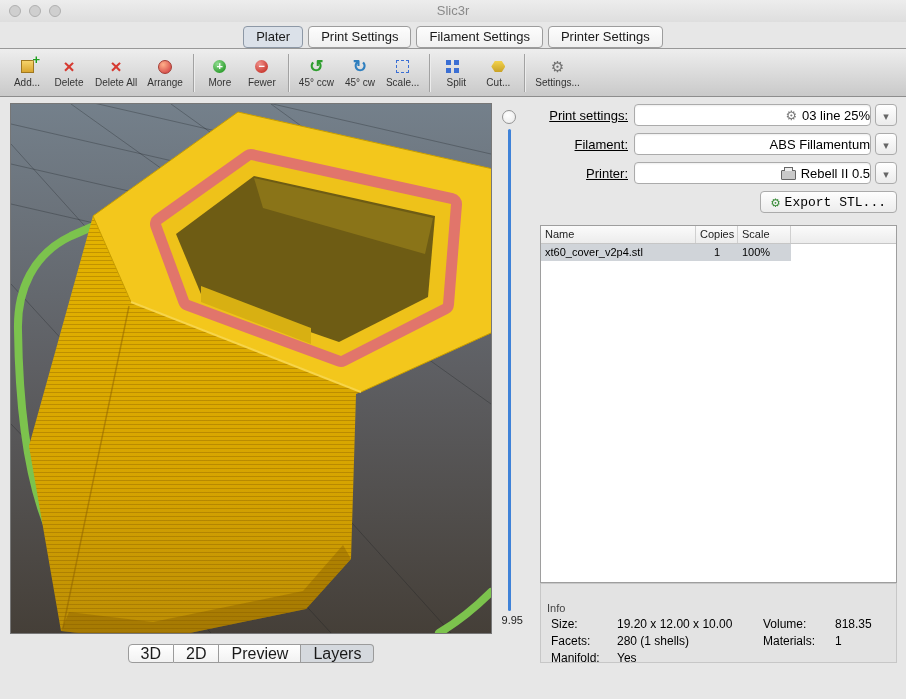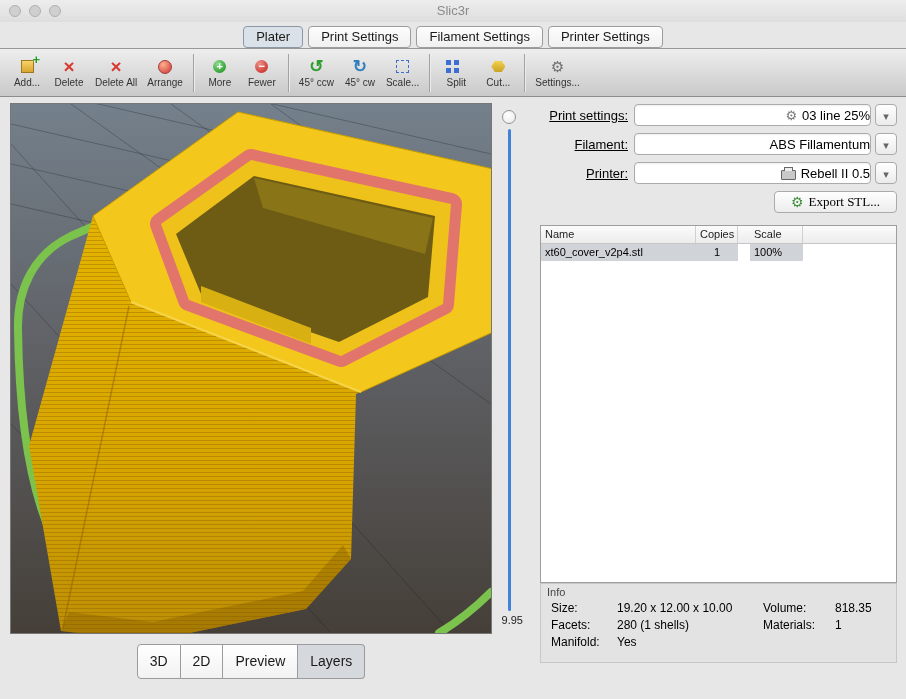--- a/index.html
+++ b/index.html
@@ -60,21 +60,21 @@
   .viewport svg{display:block;}
   
   .layer-slider{position:absolute;left:495px;top:6px;width:30px;height:531px;text-decoration:underline;}
   .slider-track{position:absolute;left:13px;top:26px;width:3px;height:482px;
     background:#3f82d8;border-radius:2px;}
   .slider-knob{position:absolute;left:7px;top:7px;width:14px;height:14px;border-radius:50%;
     background:radial-gradient(circle at 40% 35%,#ffffff,#e8e8e8);border:1px solid #949494;box-sizing:border-box;}
   .slider-value{position:absolute;bottom:8px;right:2px;font-size:11px;color:#1a1a1a;}
   
   .view-tabs{position:absolute;left:10px;top:547px;width:482px;display:flex;justify-content:center;}
-  .seg{height:17px;line-height:17px;font-size:14px;padding:8px 12px;color:#1a1a1a;
+  .seg{height:17px;line-height:17px;font-size:16px;padding:0 12px;color:#1a1a1a;
     background:linear-gradient(#ffffff,#f2f2f2);border:1px solid #9b9b9b;border-left:none;cursor:default;}
   .seg.first{border-left:1px solid #9b9b9b;border-radius:4px 0 0 4px;}
   .seg.last{border-radius:0 4px 4px 0;}
   .seg.active{background:#d5d9de;}
   
   .panel{position:absolute;left:540px;top:0;width:357px;height:600px;padding-top:7px;box-sizing:border-box;}
   .setting-row{display:flex;align-items:center;height:22px;margin-bottom:7px;}
   .srlabel{flex:0 0 88px;text-align:right;margin-right:6px;font-size:13px;white-space:nowrap;text-decoration:underline;}
   .combo{flex:1;height:22px;background:#fff;border:1px solid #ababab;border-radius:4px;
     display:flex;align-items:center;justify-content:flex-end;gap:5px;font-size:13px;
@@ -83,42 +83,42 @@
     background:linear-gradient(#ffffff,#ebebeb);display:flex;align-items:center;justify-content:center;
     box-sizing:border-box;}
   .chev::before{content:"\25be";color:#666;font-size:11px;}
   .gear-glyph::before{content:"\2699";color:#7a7a7a;font-size:13px;}
   .gear-green::before{content:"\2699";color:#3f8f3f;font-size:14px;}
   .printer-ico{display:inline-block;width:13px;height:8px;background:#c9c9c9;border:1px solid #666;
     border-radius:1px;position:relative;margin-top:3px;}
   .printer-ico::before{content:"";position:absolute;top:-4px;left:2px;right:2px;height:3px;
     background:#eee;border:1px solid #666;border-bottom:none;}
   .export-row{display:flex;justify-content:flex-end;gap:8px;margin-top:7px;}
-  .export-btn{height:22px;padding:0 16px;border:1px solid #ababab;border-radius:4px;
-    background:linear-gradient(#fefefe,#ececec);font-size:13px;font-family:Liberation Serif, serif;
+  .export-btn{height:22px;padding:0 10px;border:1px solid #ababab;border-radius:4px;
+    background:linear-gradient(#fefefe,#ececec);font-size:13px;font-family:Liberation Mono, monospace;
     display:flex;align-items:center;gap:5px;cursor:default;}
   
   .obj-table{position:absolute;left:0;top:128px;right:0;height:358px;background:#fff;
     border:1px solid #9e9e9e;box-sizing:border-box;overflow:hidden;}
   .t-head{display:flex;height:17px;background:linear-gradient(#fbfbfb,#ececec);
     border-bottom:1px solid #c6c6c6;font-size:11px;color:#222;}
   .t-row{display:flex;height:17px;font-size:11px;color:#000;}
   .th,.td{box-sizing:border-box;padding:2px 4px;white-space:nowrap;overflow:hidden;}
   .th{border-right:1px solid #d0d0d0;}
   .c-name{width:155px;}
   .c-copies{width:42px;}
-  .c-scale{width:53px;margin-left:12px;}
+  .c-scale{width:53px;}
   .c-fill{flex:1;border-right:none;}
   .td.c-copies{text-align:center;}
   .t-row.selected .td{background:#d0d4d9;}
   .t-row.selected .td.c-fill{background:transparent;}
   
   .info-box{position:absolute;left:0;top:486px;right:0;height:80px;background:#e3e3e3;
     border:1px solid #c7c7c7;box-sizing:border-box;}
-  .info-title{font-size:11px;color:#444;padding:2px 6px 3px 6px;}
+  .info-title{font-size:11px;color:#444;padding:18px 6px 3px 6px;}
   .info-grid{display:grid;grid-template-columns:66px 146px 72px 1fr;row-gap:3px;
     padding:0 10px;font-size:12px;}
   .ilabel{white-space:nowrap;}
   .ivalue{white-space:nowrap;}
 </style>
 </head>
 <body>
 
 <div class="window">
 

